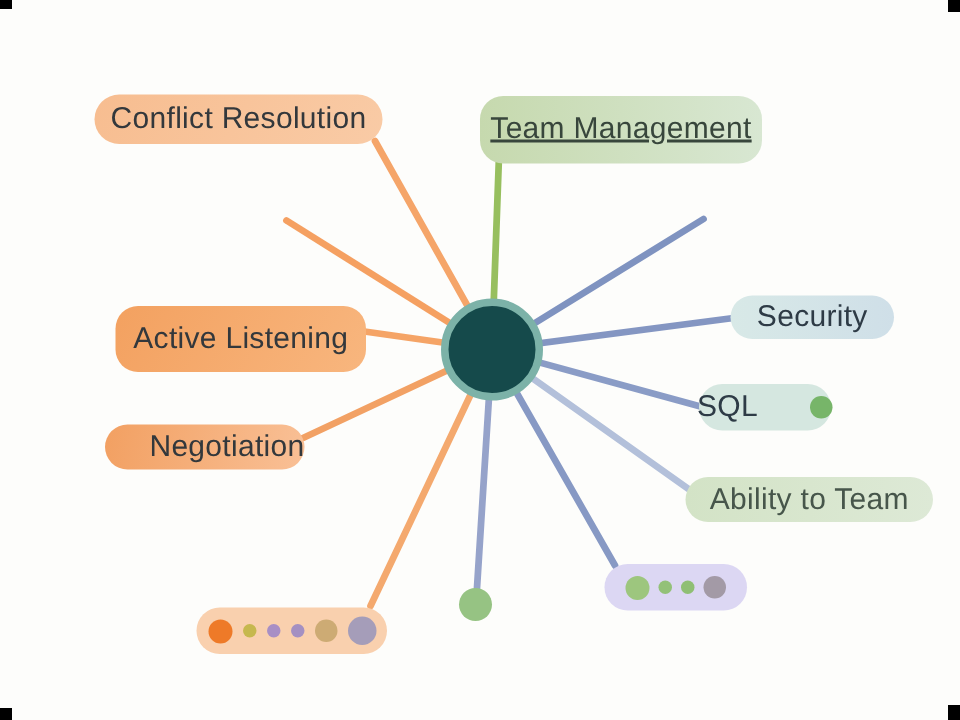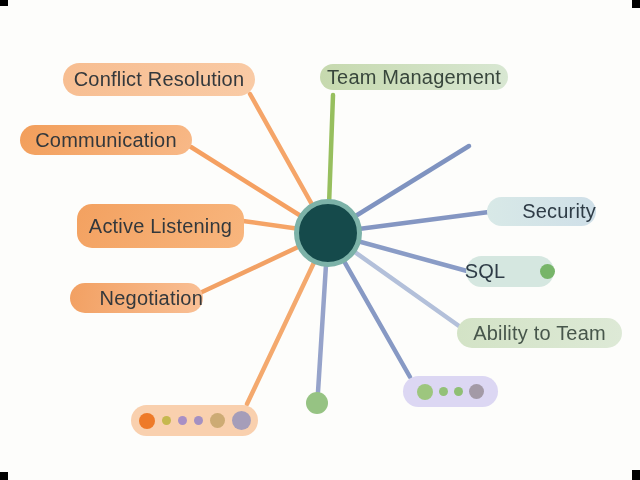--- a/index.html
+++ b/index.html
@@ -37,33 +37,30 @@
       <line x1="328" y1="233" x2="469" y2="146" stroke="#7f93c0" stroke-width="4.5" stroke-linecap="round"></line>
       <line x1="328" y1="233" x2="489" y2="212" stroke="#8496c2" stroke-width="4.5" stroke-linecap="round"></line>
       <line x1="328" y1="233" x2="467" y2="271" stroke="#8a9cc6" stroke-width="4.5" stroke-linecap="round"></line>
       <line x1="328" y1="233" x2="459" y2="326" stroke="#b3c0da" stroke-width="4.5" stroke-linecap="round"></line>
       <line x1="328" y1="233" x2="410" y2="377" stroke="#8799c4" stroke-width="4.5" stroke-linecap="round"></line>
       <line x1="328" y1="233" x2="318" y2="392" stroke="#96a3ca" stroke-width="4.5" stroke-linecap="round"></line>
     </svg>
     <div class="node" style="left: 63px; top: 63px; width: 192px; height: 33px; background: linear-gradient(120deg, rgb(247, 189, 144), rgb(249, 203, 166)); color: rgb(51, 56, 60); border-radius: 16.5px;">
       <span>Conflict Resolution</span>
     </div>
-    <div class="node" style="left: 20px; top: 125px; width: 172px; height: 30px; background: linear-gradient(120deg, rgb(242, 158, 90), rgb(248, 185, 136)); color: rgb(51, 56, 60); border-radius: 15px;">
-      <span>Communication</span>
-    </div>
     <div class="node" style="left: 77px; top: 204px; width: 167px; height: 44px; background: linear-gradient(120deg, rgb(243, 161, 96), rgb(248, 182, 126)); color: rgb(51, 56, 60); border-radius: 15px;">
       <span>Active Listening</span>
     </div>
     <div class="node" style="left: 70px; top: 283px; width: 133px; height: 30px; background: linear-gradient(100deg, rgb(242, 160, 98), rgb(249, 192, 150)); color: rgb(51, 56, 60); border-radius: 15px; justify-content: flex-end;">
       <span>Negotiation</span>
     </div>
-    <div class="node" style="left: 320px; top: 64px; width: 188px; height: 26px; background: linear-gradient(90deg, rgb(198, 217, 174), rgb(216, 231, 210)); color: rgb(56, 70, 60); border-radius: 15.5px;">
+    <div class="node" style="left: 320px; top: 64px; width: 188px; height: 45px; background: linear-gradient(90deg, rgb(198, 217, 174), rgb(216, 231, 210)); color: rgb(56, 70, 60); border-radius: 15.5px; text-decoration: underline;">
       <span>Team Management</span>
     </div>
-    <div class="node" style="left: 487px; top: 197px; width: 109px; height: 29px; background: linear-gradient(90deg, rgb(216, 233, 231), rgb(207, 223, 232)); color: rgb(46, 59, 70); border-radius: 14.5px; justify-content: flex-end;">
+    <div class="node" style="left: 487px; top: 197px; width: 109px; height: 29px; background: linear-gradient(90deg, rgb(216, 233, 231), rgb(207, 223, 232)); color: rgb(46, 59, 70); border-radius: 14.5px;">
       <span>Security</span>
     </div>
     <div class="node" style="left: 466px; top: 256px; width: 88px; height: 31px; background: rgb(213, 231, 224); color: rgb(46, 59, 70); border-radius: 15.5px; gap: 25px;">
       <span>SQL</span>
       <span class="dot" style="width: 15px; height: 15px; background: rgb(119, 181, 105); margin-left: 10px;"></span>
     </div>
     <div class="node" style="left: 457px; top: 318px; width: 165px; height: 30px; background: linear-gradient(90deg, rgb(211, 227, 198), rgb(221, 233, 214)); color: rgb(71, 86, 75); border-radius: 15px;">
       <span>Ability to Team</span>
     </div>
     <div class="node" style="left: 403px; top: 376px; width: 95px; height: 31px; background: rgb(220, 215, 243); color: rgb(51, 56, 60); border-radius: 15.5px;">

